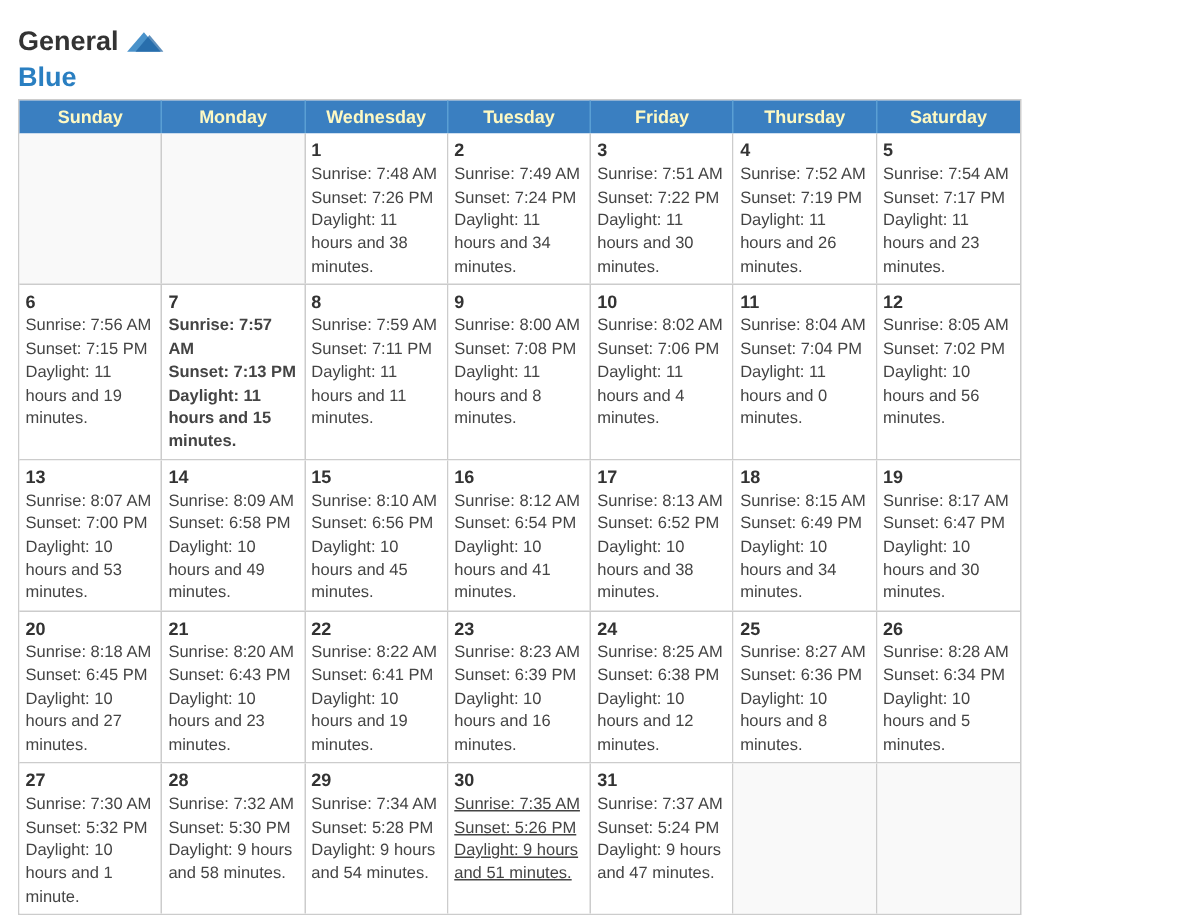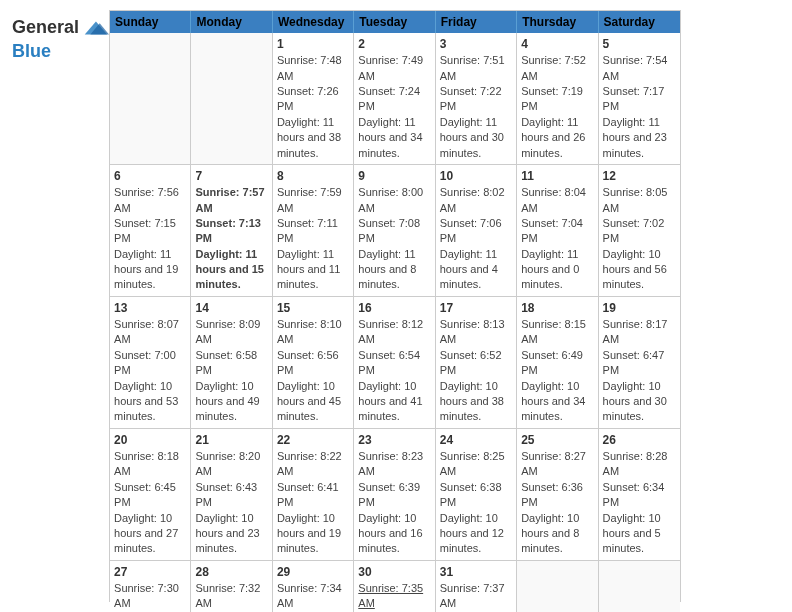--- a/index.html
+++ b/index.html
@@ -8,20 +8,21 @@
       height: 612px;
       font-family: Arial, Helvetica, sans-serif;
       background: #fff;
       overflow: hidden;
     }
     .page {
       width: 693px;
       height: 612px;
       padding: 10px 12px 10px 12px;
       display: flex;
+      flex-direction: column;
     }
     .header {
       display: flex;
       justify-content: space-between;
       align-items: flex-start;
       margin-bottom: 6px;
     }
     .logo {
       display: flex;
       align-items: center;
@@ -56,25 +57,25 @@
       display: flex;
       flex-direction: column;
       border: 1px solid #ccc;
     }
     .cal-header {
       display: grid;
       grid-template-columns: repeat(7, 1fr);
       background: #3a7fc1;
     }
     .cal-header-cell {
-      color: #000000;
+      color: #fef9c3;
       font-size: 12px;
       font-weight: bold;
       padding: 4px 5px;
-      text-align: left;
+      text-align: center;
       border-right: 1px solid #5a9fd4;
     }
     .cal-header-cell:last-child { border-right: none; }
     .cal-body {
       flex: 1;
       display: flex;
       flex-direction: column;
     }
     .cal-row {
       display: grid;

